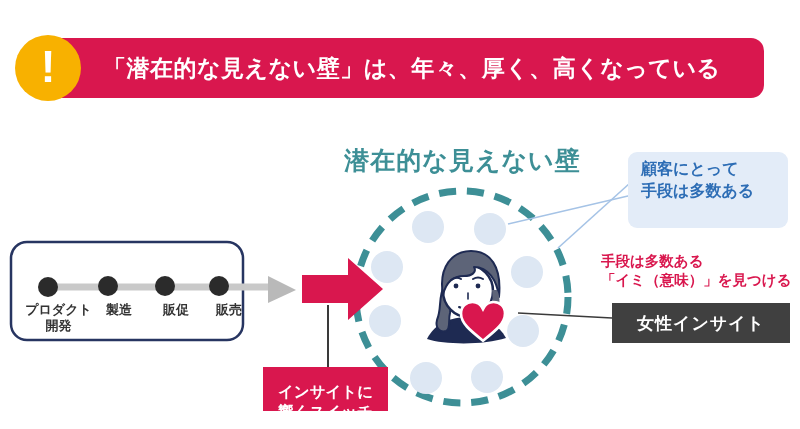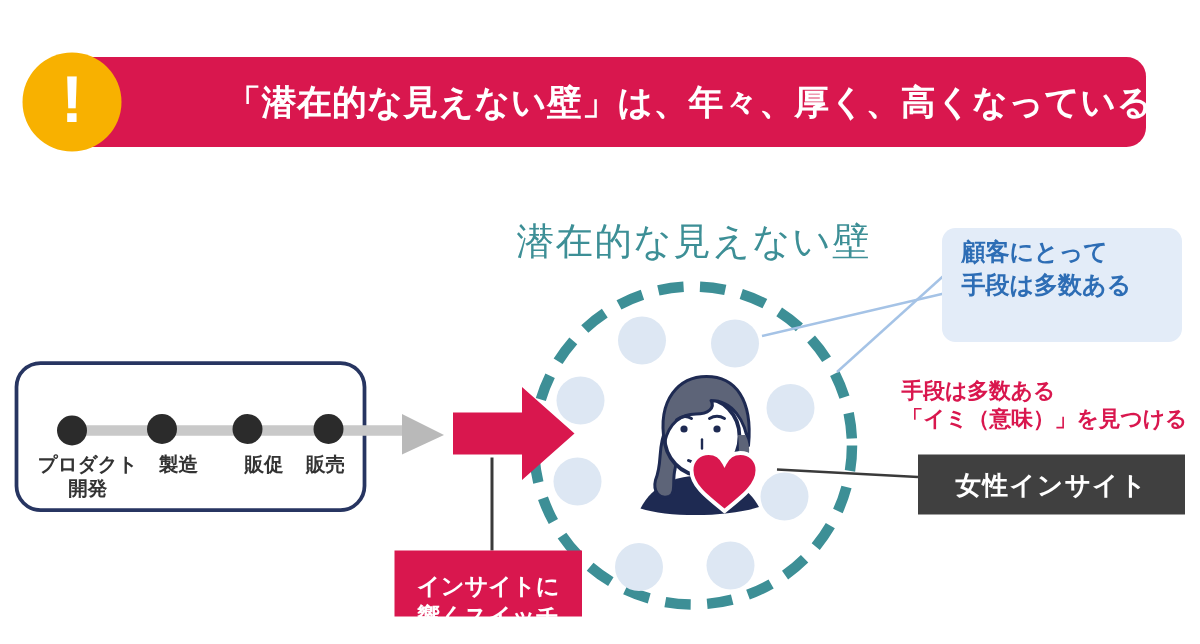--- a/index.html
+++ b/index.html
@@ -9,31 +9,31 @@
   }
   .stage{position:absolute;left:0;top:0;width:800px;height:429px;}
   .layer-svg{position:absolute;left:0;top:0;z-index:1;}
 
   
   .banner{
     position:absolute;left:38px;top:38px;width:726px;height:60px;
     background:#D9174E;border-radius:13px;z-index:2;
     display:flex;align-items:center;padding-left:65px;box-sizing:border-box;
   }
-  .banner-text{color:#ffffff;font-size:23px;font-weight:bold;letter-spacing:.5px;white-space:nowrap;margin-left:48px;}
+  .banner-text{color:#ffffff;font-size:23px;font-weight:bold;letter-spacing:.5px;white-space:nowrap;}
   .alert-circle{
     position:absolute;left:15px;top:35px;width:66px;height:66px;border-radius:50%;
     background:#F8B100;z-index:3;display:flex;align-items:center;justify-content:center;
   }
   .alert-glyph{color:#ffffff;font-size:44px;font-weight:bold;line-height:1;transform:translateY(-1px);}
 
   
   .circle-title{
     position:absolute;left:340px;top:144px;width:245px;z-index:2;
-    text-align:center;color:#3D8F96;font-size:25px;font-weight:normal;letter-spacing:1px;
+    text-align:center;color:#3D8F96;font-size:25px;font-weight:bold;letter-spacing:1px;
   }
 
   
   .means-callout{
     position:absolute;left:628px;top:152px;width:160px;height:76px;box-sizing:border-box;
     background:#E3ECF8;border-radius:9px;z-index:2;padding:6px 0 0 13px;
   }
   .means-callout div{color:#2D6DB5;font-size:16px;font-weight:bold;line-height:21.5px;white-space:nowrap;}
 
   
@@ -53,21 +53,21 @@
   .switch-box div{color:#ffffff;font-size:15.5px;font-weight:bold;line-height:20px;white-space:nowrap;}
 
   
   .step-label{
     position:absolute;top:302px;z-index:2;text-align:center;
     color:#333333;font-size:13px;font-weight:bold;line-height:16px;padding-left:11px;
   }
   .step-0{left:11px;width:73px;}
   .step-1{left:82px;width:52px;}
   .step-2{left:139px;width:52px;}
-  .step-3{left:180px;width:52px;}
+  .step-3{left:192px;width:52px;}
 </style>
 </head>
 <body>
 
 <div class="stage">
 
   <svg class="layer-svg" width="800" height="429" viewBox="0 0 800 429">
 
     <rect x="11" y="242" width="232" height="98" rx="16" fill="#ffffff" stroke="#273561" stroke-width="2.5"></rect>
 

